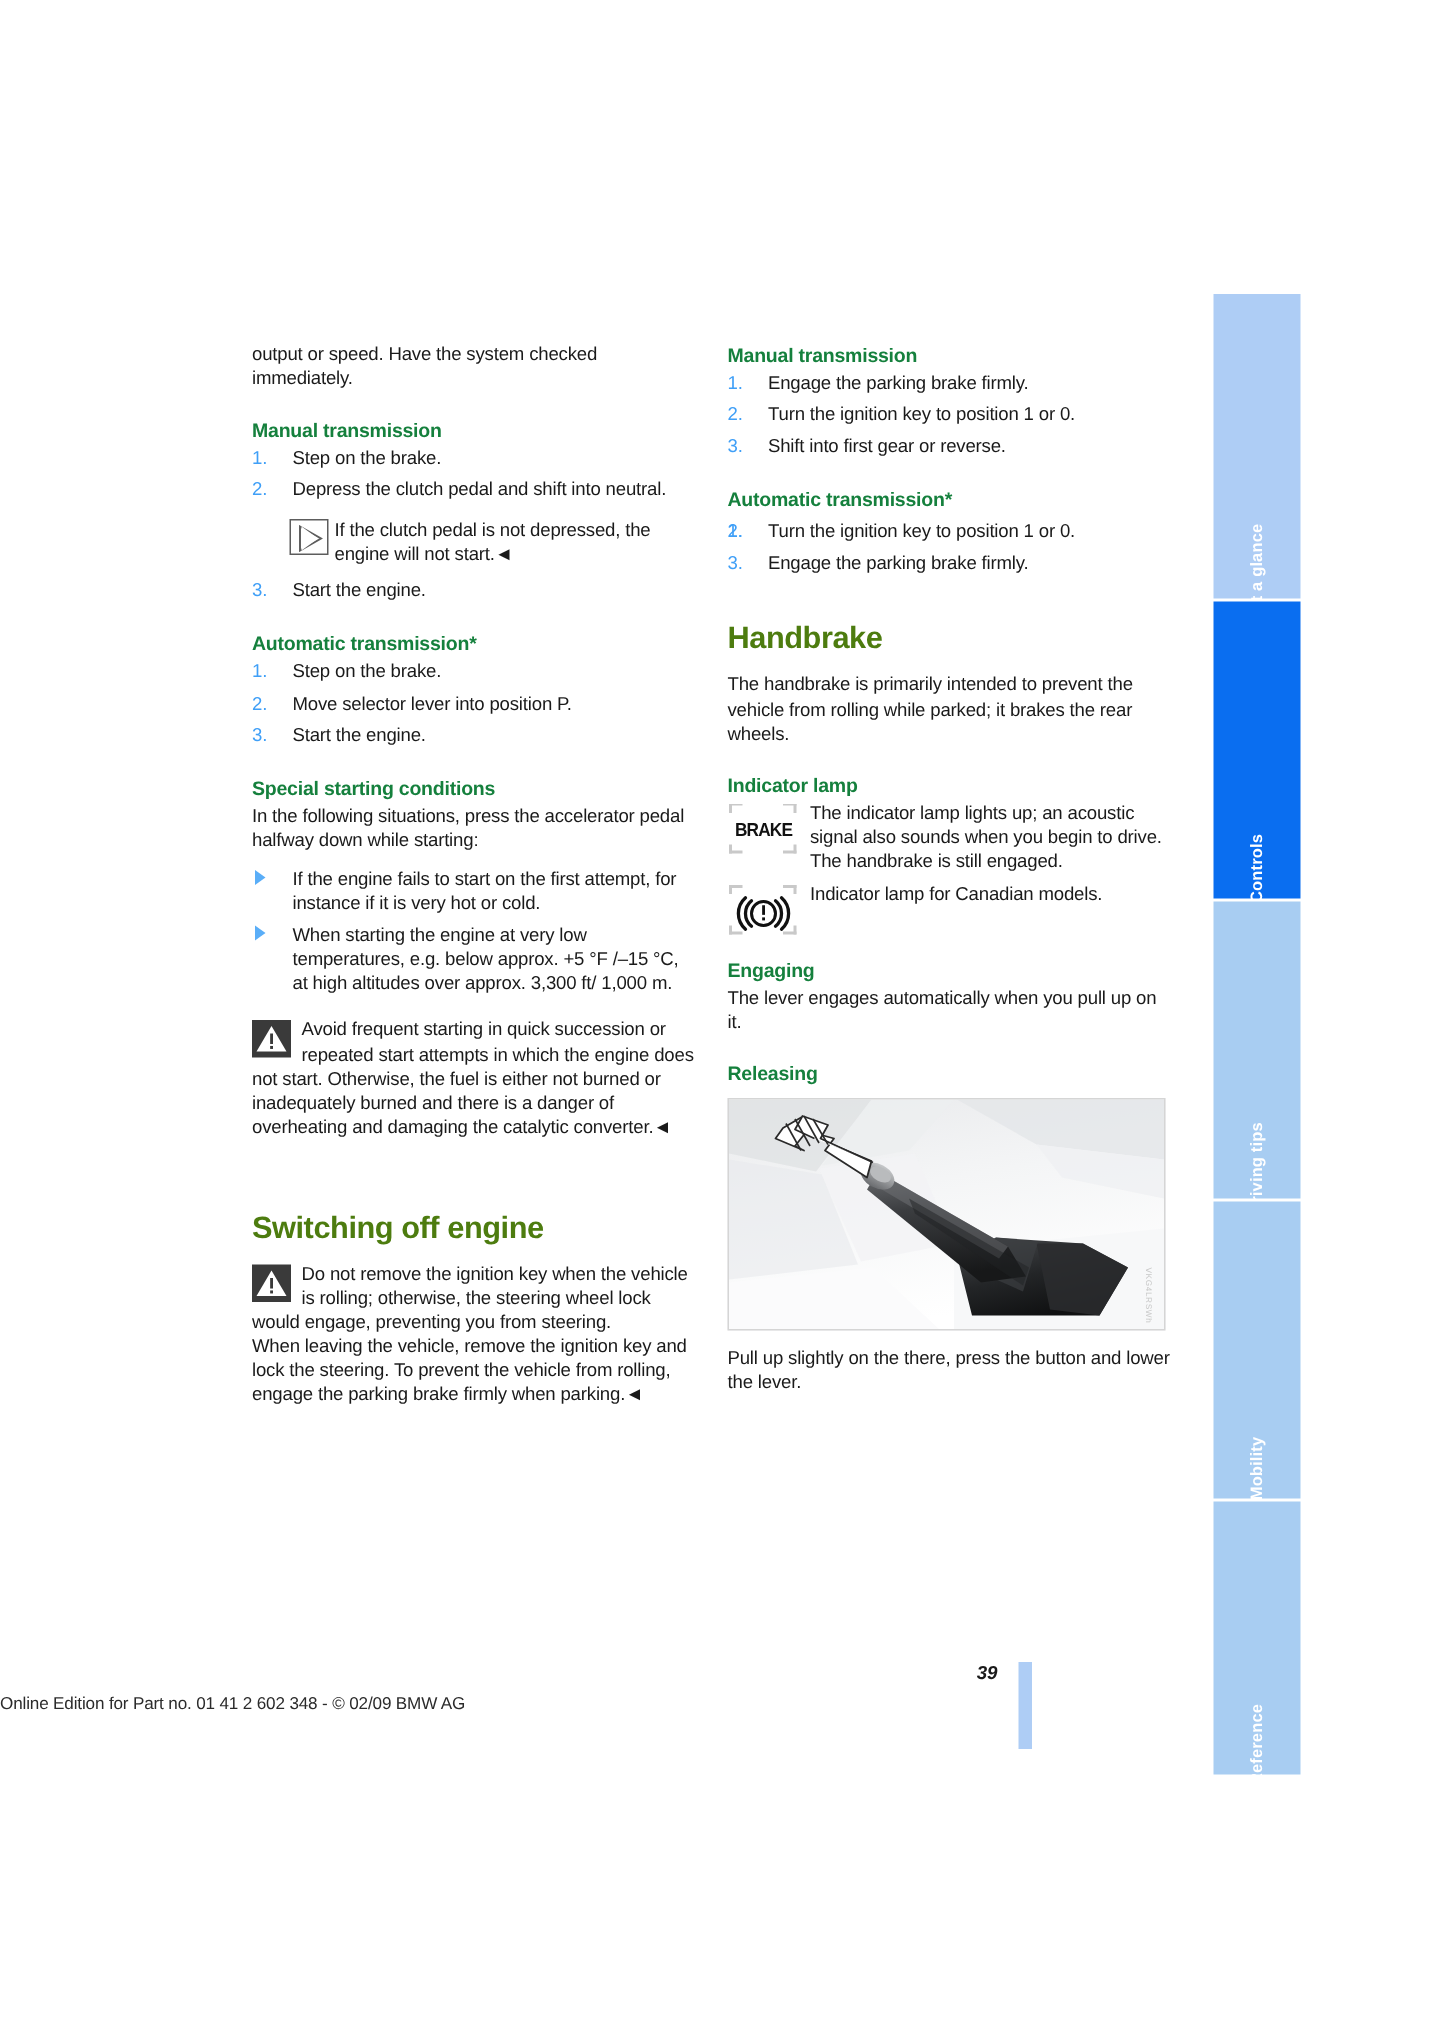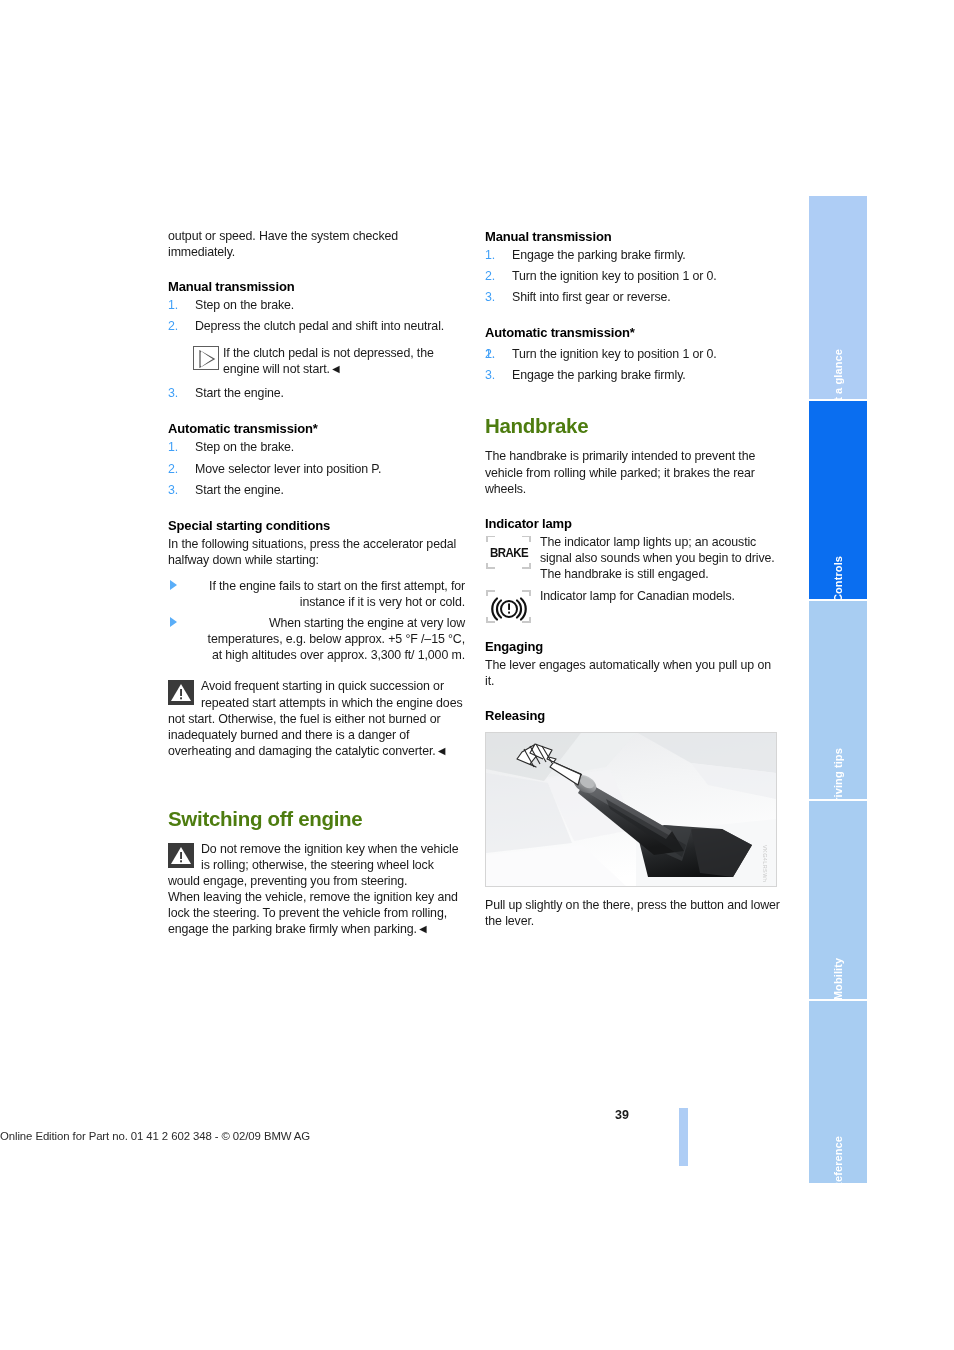--- a/index.html
+++ b/index.html
@@ -34,21 +34,21 @@
   
   h1.sec {
     color: #4d7c0f;
     font-size: 20.5px;
     line-height: 24px;
     font-weight: bold;
     letter-spacing: -0.3px;
     margin: 0;
   }
   h2.sub {
-    color: #000000;
+    color: #15803d;
     font-size: 13px;
     line-height: 17px;
     font-weight: bold;
     letter-spacing: -0.15px;
     margin: 0 0 2px 0;
   }
 
   
   ol.steps { list-style: none; margin: 0; padding: 0; }
   ol.steps li {
@@ -62,21 +62,20 @@
     color: #3f9ff7;
     width: 18px;
   }
 
   
   ul.tri { list-style: none; margin: 0; padding: 0; }
   ul.tri li {
     position: relative;
     padding-left: 27px;
     margin-bottom: 5px;
-    text-align: right;
   }
   ul.tri li .tri-mark {
     position: absolute;
     left: 2px; top: 2px;
     width: 0; height: 0;
     border-left: 7px solid #5aaef8;
     border-top: 5px solid transparent;
     border-bottom: 5px solid transparent;
   }
 
@@ -182,24 +181,25 @@
   .tab.t1 { height: 198px; background: #0a6ef0; margin-top: 2px; }
   .tab.t2 { height: 198px; background: #a8cdf2; margin-top: 2px; }
   .tab.t3 { height: 198px; background: #a8cdf2; margin-top: 2px; }
   .tab.t4 { height: 182px; background: #a8cdf2; margin-top: 2px; }
 
   
   .page-num {
     position: absolute;
     left: 615px; top: 1108px;
     width: 50px;
-    text-align: left;
+    text-align: right;
     font-size: 12.5px;
     font-weight: bold;
     color: #1a1a1a;
+    font-style: italic;
   }
   .page-num-bar {
     position: absolute;
     left: 679px; top: 1108px;
     width: 9px; height: 58px;
     background: #aecdf5;
   }
   .footer {
     position: absolute;
     left: 0; top: 1130px;

